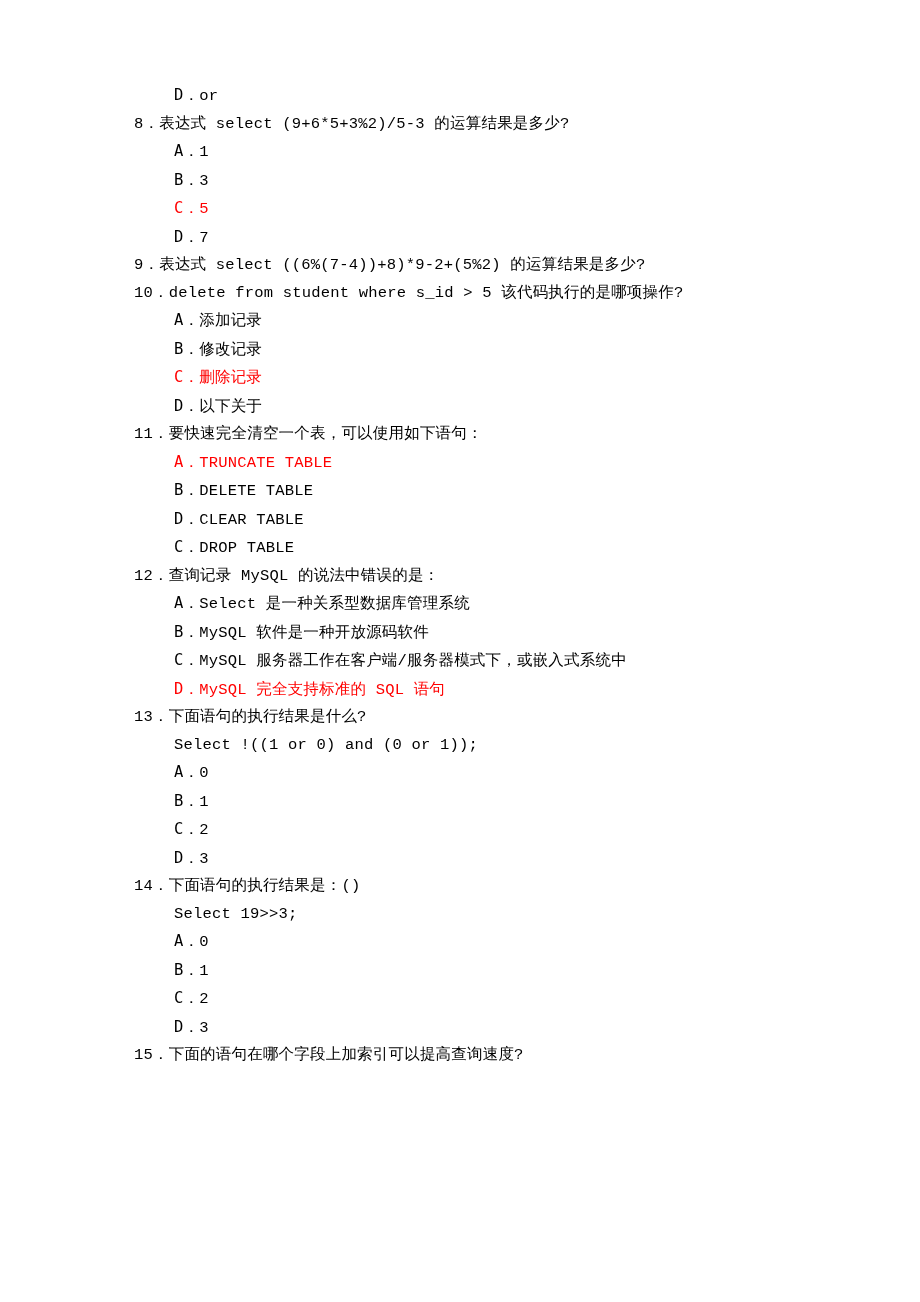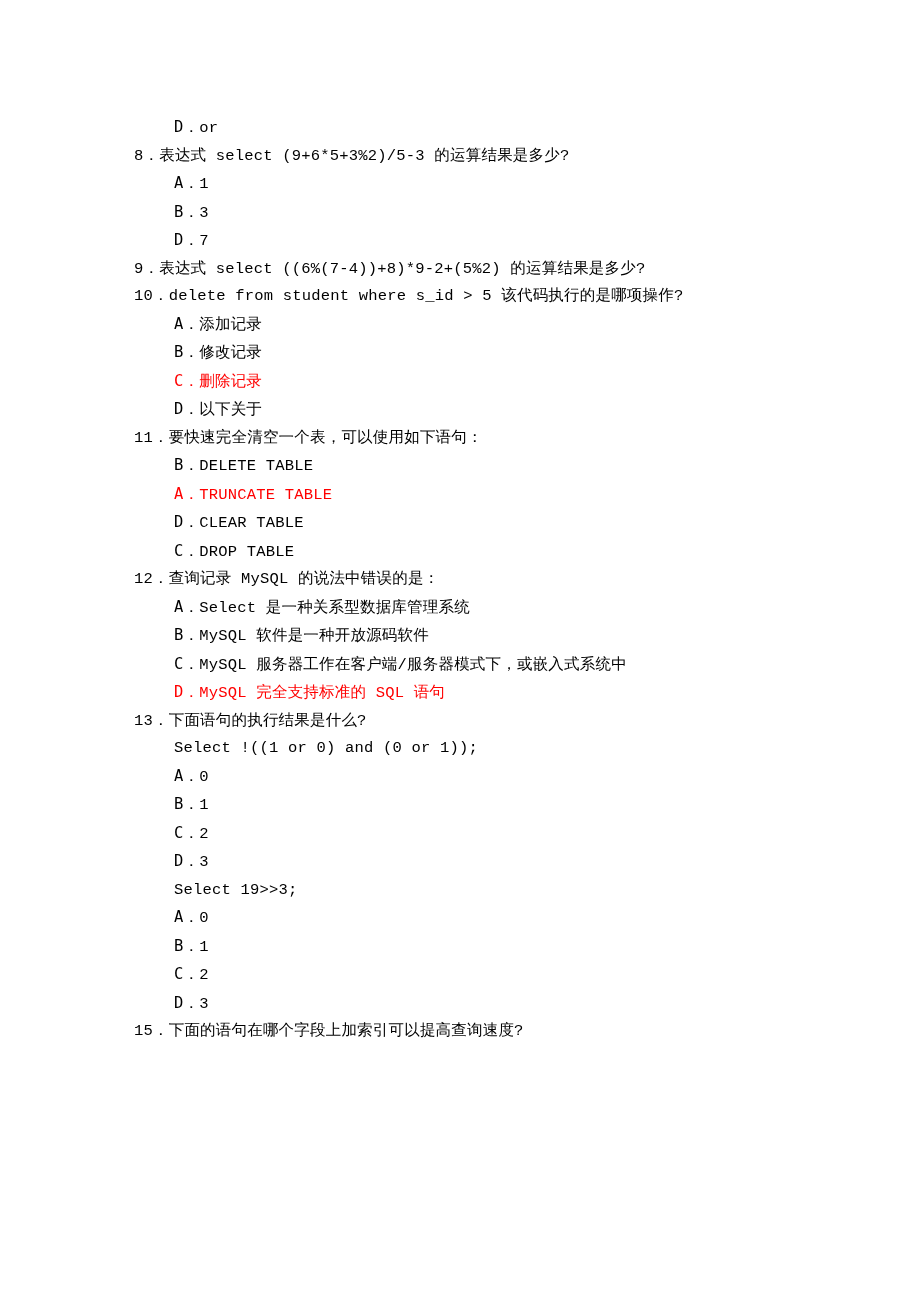--- a/index.html
+++ b/index.html
@@ -5,21 +5,21 @@
   @page { margin: 0; }
   html, body {
     margin: 0;
     padding: 0;
     background: #ffffff;
   }
   .page {
     width: 920px;
     height: 1302px;
     box-sizing: border-box;
-    padding: 114px 120px 0 134px;
+    padding: 82px 120px 0 134px;
     font-family: "SimSun", "Songti SC", "Courier New", Courier, monospace;
     font-size: 15.5px;
     line-height: 27.5px;
     color: #000000;
     letter-spacing: 0.2px;
   }
   .mono {
     font-family: "Courier New", Courier, monospace;
   }
   .q {
@@ -55,20 +55,21 @@
 
   <div class="opts">
     <div class="opt"><span class="letter">D．</span><span class="mono">or</span></div>
   </div>
 
   <div class="q">
     <div class="stem-line"><span class="q-num">8．</span><span>表达式 select (9+6*5+3%2)/5-3 的运算结果是多少?</span></div>
     <div class="opts">
       <div class="opt"><span class="letter">A．</span><span class="mono">1</span></div>
       <div class="opt"><span class="letter">B．</span><span class="mono">3</span></div>
+      <div class="opt red"><span class="letter">C．</span><span class="mono">5</span></div>
       <div class="opt"><span class="letter">D．</span><span class="mono">7</span></div>
     </div>
   </div>
 
   <div class="q">
     <div class="stem-line"><span class="q-num">9．</span><span>表达式 select ((6%(7-4))+8)*9-2+(5%2) 的运算结果是多少?</span></div>
   </div>
 
   <div class="q">
     <div class="stem-line"><span class="q-num">10．</span><span>delete from student where s_id &gt; 5 该代码执行的是哪项操作?</span></div>
@@ -76,22 +77,22 @@
       <div class="opt"><span class="letter">A．</span><span>添加记录</span></div>
       <div class="opt"><span class="letter">B．</span><span>修改记录</span></div>
       <div class="opt red"><span class="letter">C．</span><span>删除记录</span></div>
       <div class="opt"><span class="letter">D．</span><span>以下关于</span></div>
     </div>
   </div>
 
   <div class="q">
     <div class="stem-line"><span class="q-num">11．</span><span>要快速完全清空一个表，可以使用如下语句：</span></div>
     <div class="opts">
+      <div class="opt red"><span class="letter">A．</span><span class="mono">TRUNCATE TABLE</span></div>
       <div class="opt"><span class="letter">B．</span><span class="mono">DELETE TABLE</span></div>
-      <div class="opt red"><span class="letter">A．</span><span class="mono">TRUNCATE TABLE</span></div>
       <div class="opt"><span class="letter">D．</span><span class="mono">CLEAR TABLE</span></div>
       <div class="opt"><span class="letter">C．</span><span class="mono">DROP TABLE</span></div>
     </div>
   </div>
 
   <div class="q">
     <div class="stem-line"><span class="q-num">12．</span><span>查询记录 MySQL 的说法中错误的是：</span></div>
     <div class="opts">
       <div class="opt"><span class="letter">A．</span><span>Select 是一种关系型数据库管理系统</span></div>
       <div class="opt"><span class="letter">B．</span><span>MySQL 软件是一种开放源码软件</span></div>
@@ -105,20 +106,21 @@
     <div class="code-line">Select  !((1 or 0) and (0 or 1));</div>
     <div class="opts">
       <div class="opt"><span class="letter">A．</span><span class="mono">0</span></div>
       <div class="opt"><span class="letter">B．</span><span class="mono">1</span></div>
       <div class="opt"><span class="letter">C．</span><span class="mono">2</span></div>
       <div class="opt"><span class="letter">D．</span><span class="mono">3</span></div>
     </div>
   </div>
 
   <div class="q">
+    <div class="stem-line"><span class="q-num">14．</span><span>下面语句的执行结果是：()</span></div>
     <div class="code-line">Select 19&gt;&gt;3;</div>
     <div class="opts">
       <div class="opt"><span class="letter">A．</span><span class="mono">0</span></div>
       <div class="opt"><span class="letter">B．</span><span class="mono">1</span></div>
       <div class="opt"><span class="letter">C．</span><span class="mono">2</span></div>
       <div class="opt"><span class="letter">D．</span><span class="mono">3</span></div>
     </div>
   </div>
 
   <div class="q">

